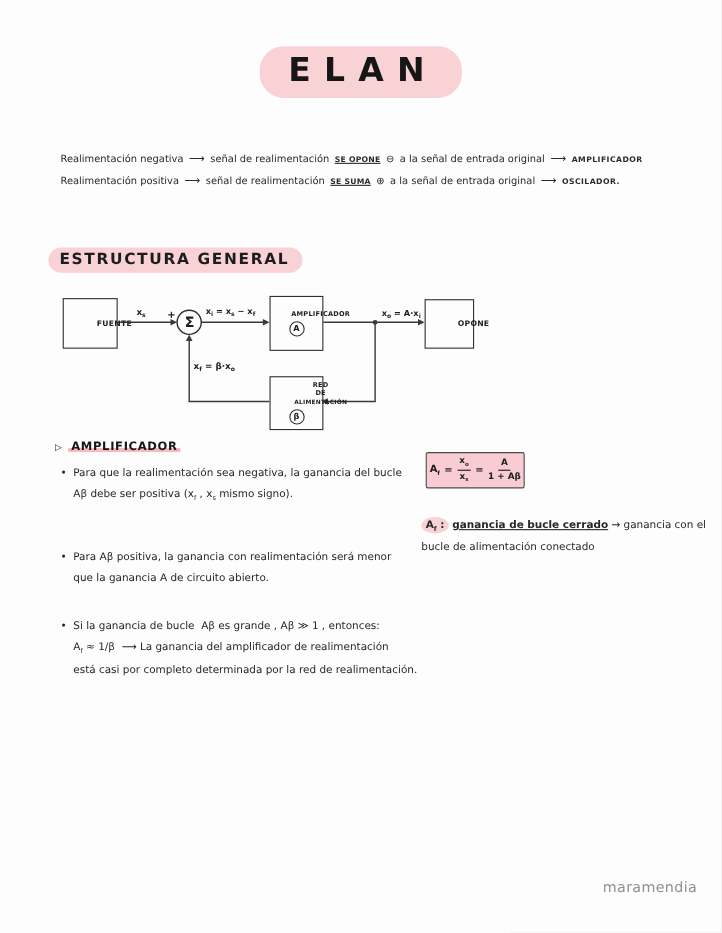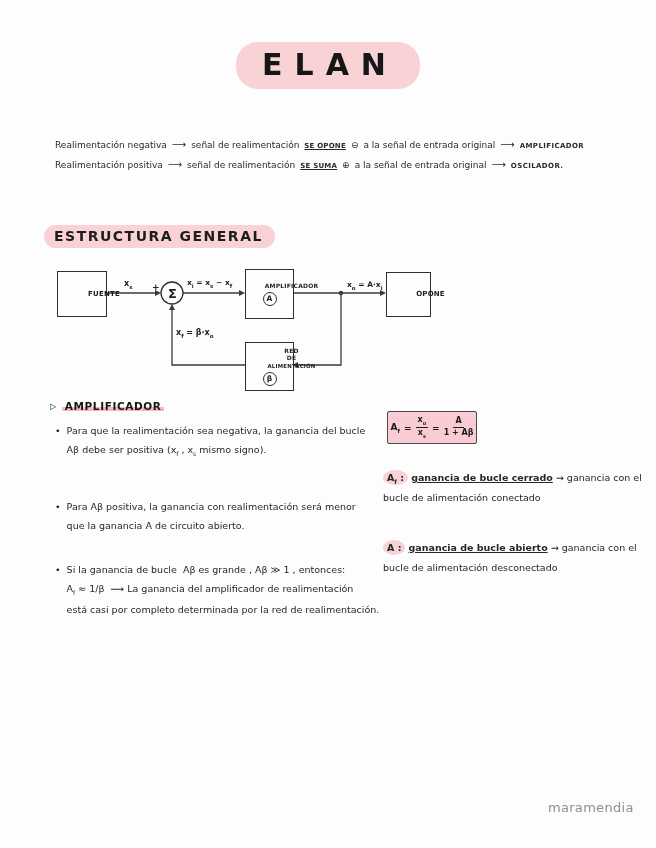--- a/index.html
+++ b/index.html
@@ -221,22 +221,16 @@
     </span>
   </div>
 
   <div class="abs defblock" style="top:468px;">
     <span class="term">A<sub>f</sub> :</span>
     <span class="ul">ganancia de bucle cerrado</span>
     <span>→</span>
     <span>ganancia con el bucle de alimentación conectado</span>
   </div>
 
-  <div class="abs defblock" style="top:538px;">
-    <span class="term">A :</span>
-    <span class="ul">ganancia de bucle abierto</span>
-    <span>→</span>
-    <span>ganancia con el bucle de alimentación desconectado</span>
-  </div>
 
   <div class="abs signature">maramendia</div>
 
 </div>
 
 </body></html>

